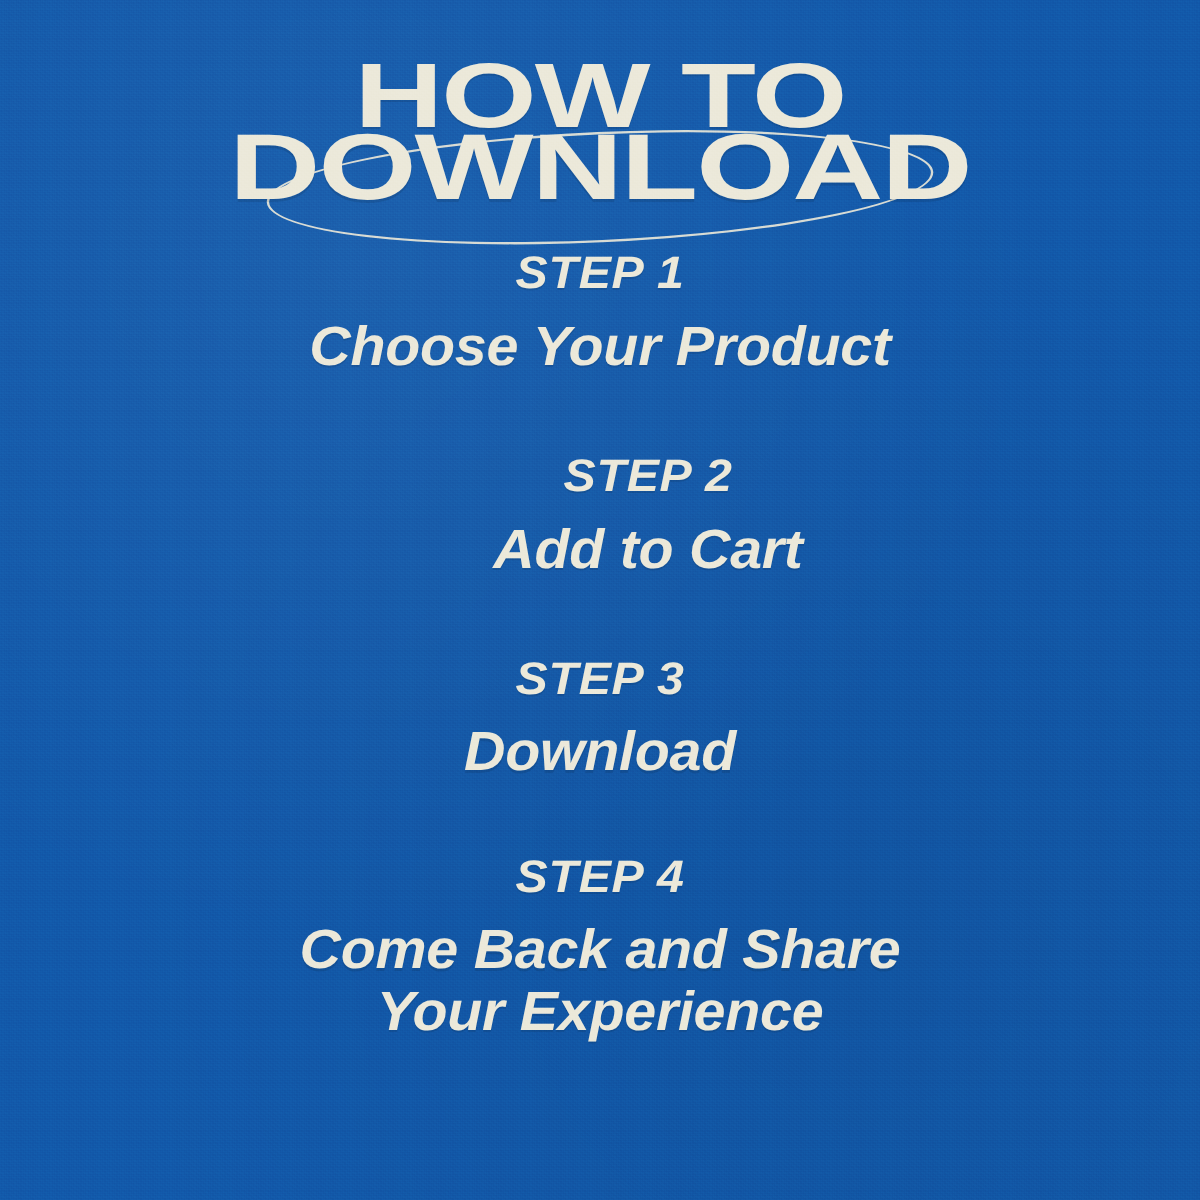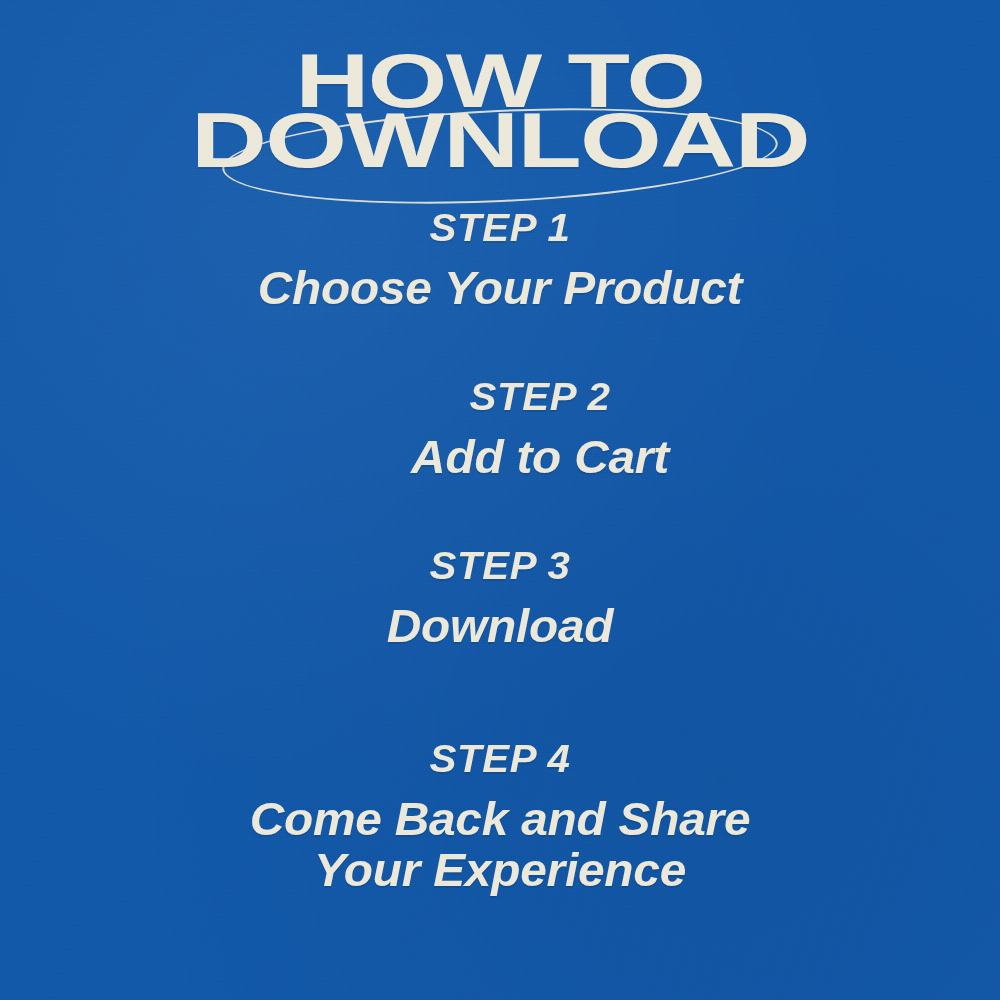--- a/index.html
+++ b/index.html
@@ -119,21 +119,21 @@
     letter-spacing: -0.005em;
     transform: scaleX(1.04);
     text-shadow: 0 2px 0 rgba(0,0,0,0.10);
   }
 
   .step-title .line2 { display: block; }
 
   
   .step-1 { margin-top: 0px;  margin-bottom: 60px; }
   .step-2 { margin-bottom: 60px; padding-left: 40px; }
-  .step-3 { margin-bottom: 84px; }
+  .step-3 { margin-bottom: 56px; }
   .step-4 { margin-bottom: 16px; text-align: center; }
 </style>
 </head>
 <body>
 
 <div class="poster">
 
   <div class="title-block">
     <div class="swoosh"></div>
     <div class="title-line title-how">HOW TO</div>

